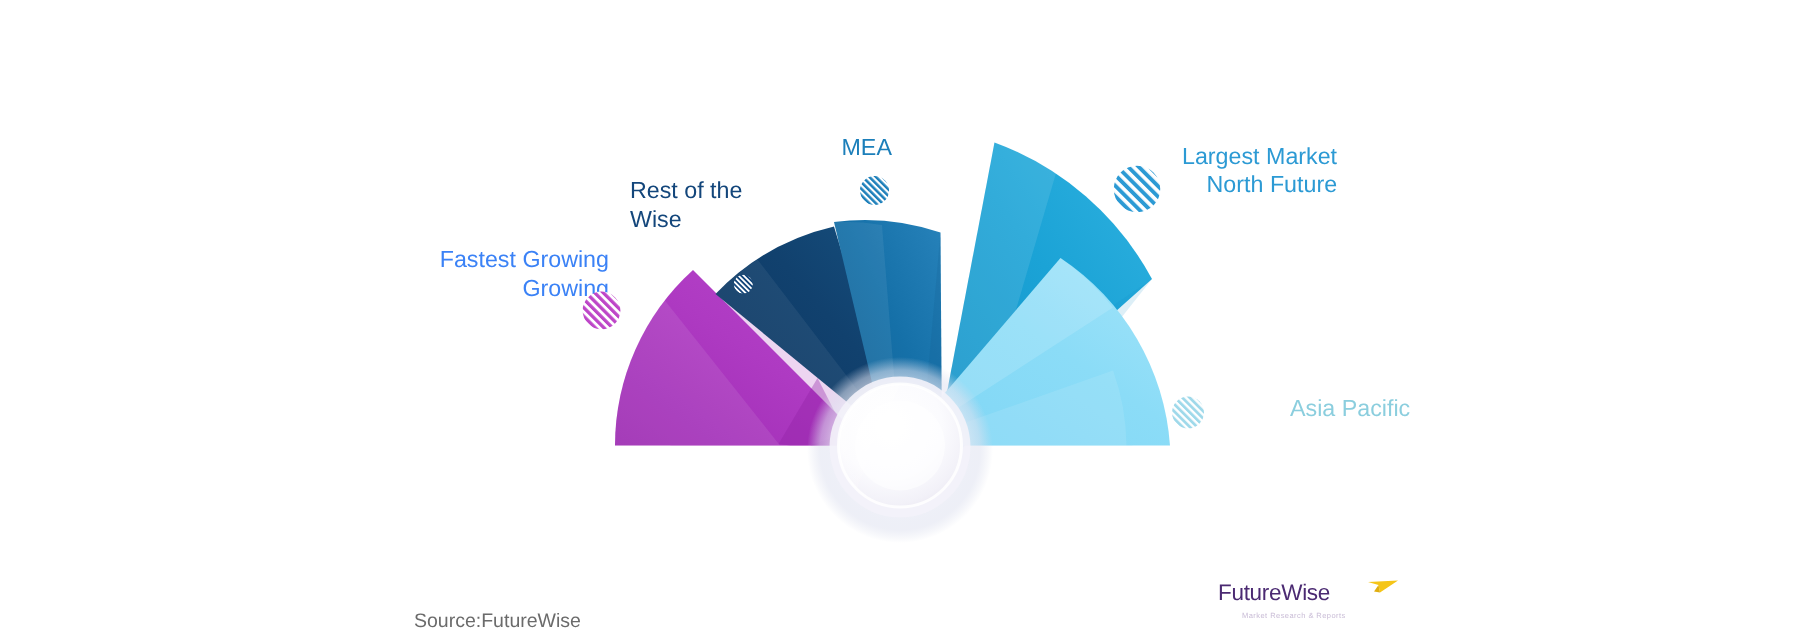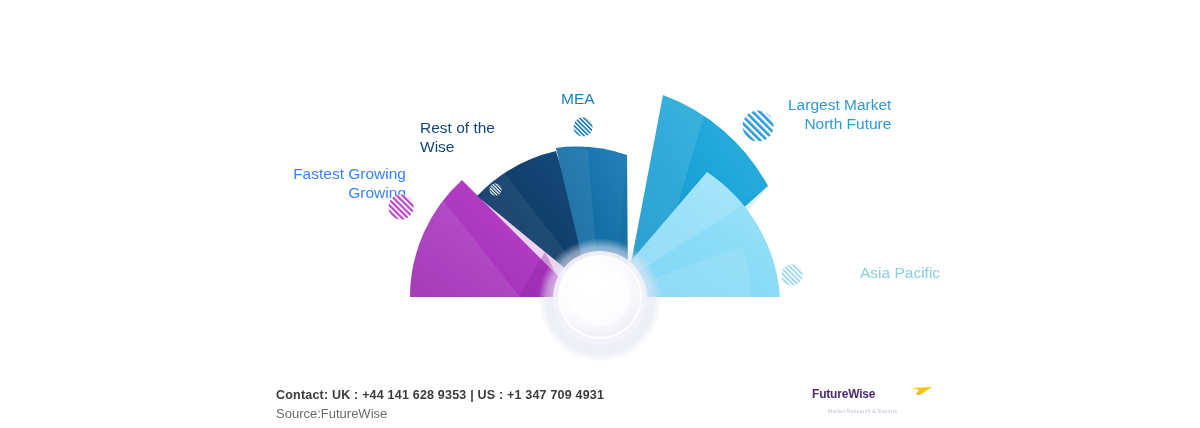--- a/index.html
+++ b/index.html
@@ -25,21 +25,21 @@
   #lbl-ap{left:812px;top:264px;font-size:15.5px;color:#8BCEDE;text-align:left;margin-left:48px;}
   #ic-ap{left:781px;top:264px;width:22px;height:22px;}
 
   
   #footer{position:absolute;left:0;top:376px;width:1200px;height:52px;}
   #contact{position:absolute;left:276px;top:12px;font-size:12.5px;font-weight:bold;
     color:#3b3b3b;letter-spacing:.2px;white-space:nowrap;}
   #source{position:absolute;left:276px;top:30px;font-size:13px;color:#6b6b6b;
     white-space:nowrap;}
   #logo{position:absolute;left:812px;top:11px;width:120px;height:32px;}
-  #logo-word{position:absolute;left:0;top:0;font-size:12px;font-weight:bold;
+  #logo-word{position:absolute;left:0;top:0;font-size:15px;font-weight:normal;
     letter-spacing:-.2px;white-space:nowrap;}
   #logo-word .f{color:#4B2A72;}
   #logo-word .w{color:#4B2A72;}
   #logo-tag{position:absolute;left:16px;top:21px;font-size:5px;color:#c9bcd6;
     letter-spacing:.3px;white-space:nowrap;}
   #logo-flag{position:absolute;left:99px;top:-1px;width:22px;height:16px;}
 </style>
 </head>
 <body>
 
@@ -218,21 +218,20 @@
         <rect width="2.7" height="5" fill="#9FD9EA"></rect>
       </pattern>
     </defs>
     <circle cx="16" cy="16" r="15.5" fill="url(#pAp)"></circle>
   </svg>
   <div class="label" id="lbl-ap" style="color: rgb(139, 206, 222);">
     <span class="ln">Asia Pacific</span>
   </div>
 
   <div id="footer">
-    <div id="contact">Contact:  UK : +44 141 628 9353  |  US :  +1 347 709 4931</div>
     <div id="source">Source:FutureWise</div>
 
     <div id="logo">
       <div id="logo-word">
         <span class="f">Future</span><span class="w">Wise</span>
       </div>
       <svg id="logo-flag" viewBox="0 0 22 16">
         <path d="M1 2 L21 1 L9 9 L8 4 Z" fill="#F5C518"></path>
         <path d="M8 4 L9 9 L5 8.4 Z" fill="#E0AE10"></path>
       </svg>

